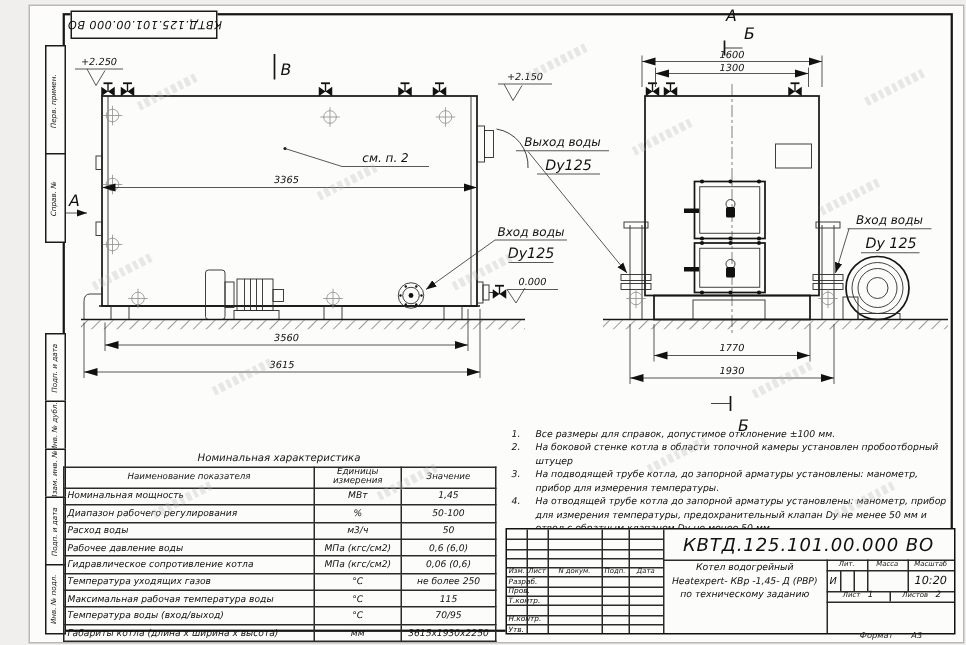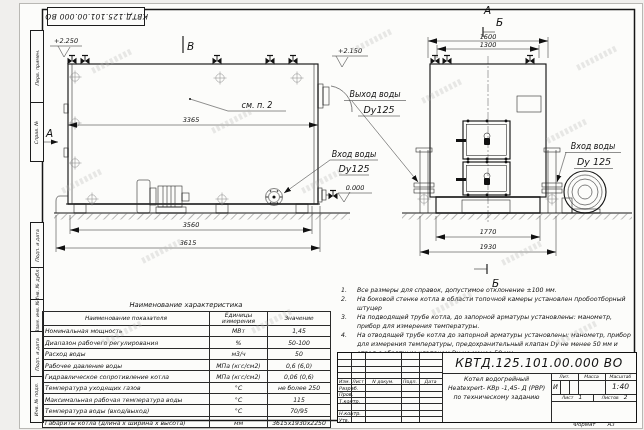--- a/index.html
+++ b/index.html
@@ -328,21 +328,21 @@
       <span>Взам. инв. №</span>
     </div>
   <div class="mbox" style="top:331px;height:45px;">
       <span>Подп. и дата</span>
     </div>
   <div class="mbox" style="top:376px;height:45px;">
       <span>Инв. № подл.</span>
     </div>
 
   <div class="tt">
-    <div class="tt-title">Наименование характеристика</div>
+    <div class="tt-title">Номинальная характеристика</div>
     <table>
       <colgroup>
           <col style="width:167px">
           <col style="width:58px">
           <col style="width:63px">
         </colgroup>
       <tbody>
           <tr>
         <th>Наименование показателя</th>
         <th>Единицы измерения</th>
@@ -461,21 +461,21 @@
     <div style="left:104px;top:22px;width:109px;height:46px;text-align:center;">
       <div class="prod" style="position:static;">Котел водогрейный</div>
       <div class="prod" style="position:static;">Heatexpert- КВр -1,45- Д (РВР)</div>
       <div class="prod" style="position:static;">по техническому заданию</div>
     </div>
 
     <div class="c f46" style="left:213px;top:20px;width:27px;height:6.5px;">Лит.</div>
     <div class="c f46" style="left:240px;top:20px;width:27px;height:6.5px;">Масса</div>
     <div class="c f46" style="left:267px;top:20px;width:31px;height:6.5px;">Масштаб</div>
     <div class="c" style="left:213px;top:26.5px;width:9px;height:14.5px;font:italic 6.5px 'DejaVu Sans',sans-serif;">И</div>
-    <div class="c" style="left:267px;top:26.5px;width:31px;height:14.5px;font:italic 7.5px 'DejaVu Sans',sans-serif;">1:40</div>
+    <div class="c" style="left:267px;top:26.5px;width:31px;height:14.5px;font:italic 7.5px 'DejaVu Sans',sans-serif;">10:20</div>
     <div class="c" style="left:213px;top:41px;width:42px;height:6.5px;gap:5px;">
       <span class="f46">Лист</span>
       <span style="font:italic 5.8px 'DejaVu Sans',sans-serif;">1</span>
     </div>
     <div class="c" style="left:255px;top:41px;width:43px;height:6.5px;gap:5px;">
       <span class="f46">Листов</span>
       <span style="font:italic 5.8px 'DejaVu Sans',sans-serif;">2</span>
     </div>
   </div>
 

